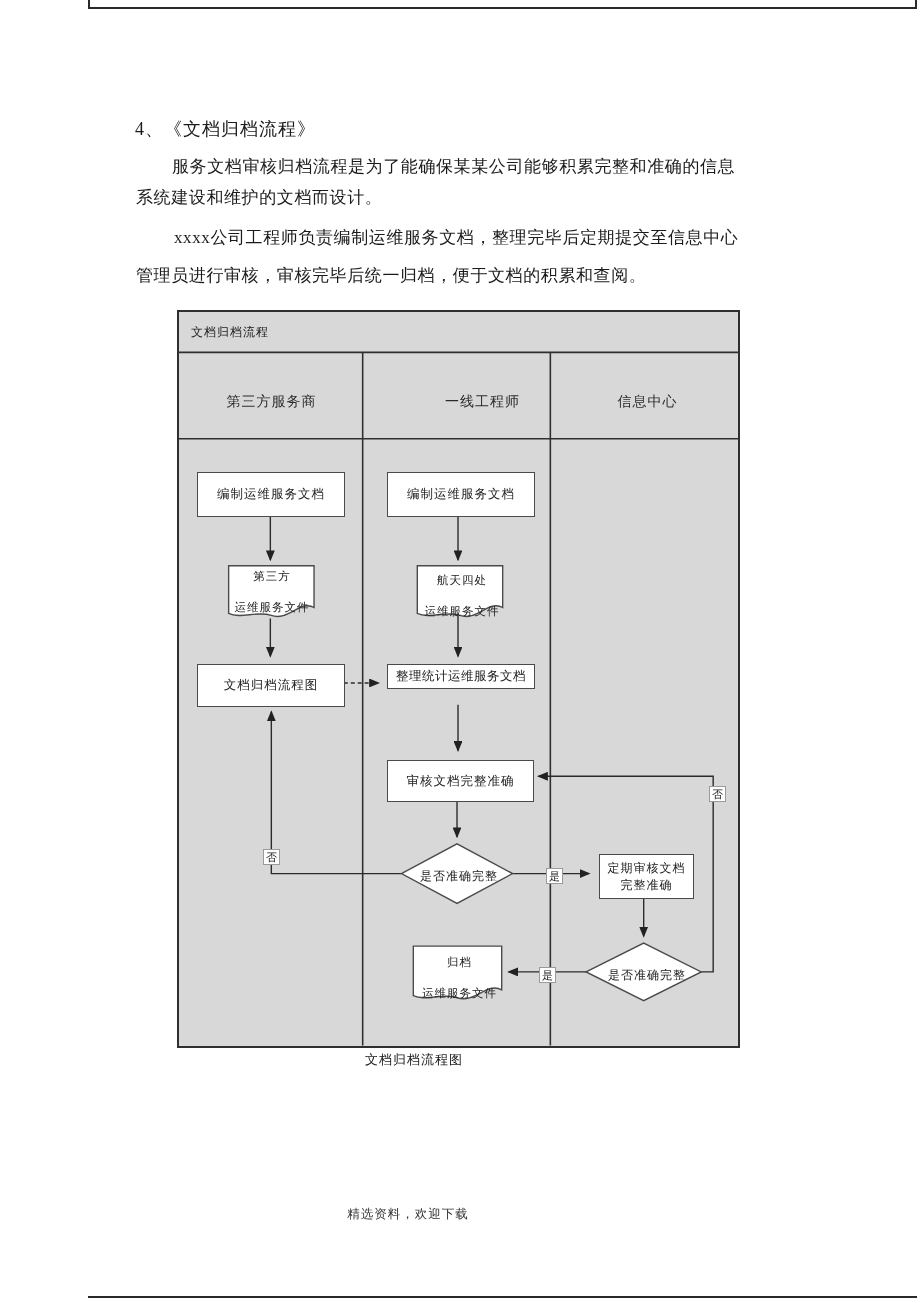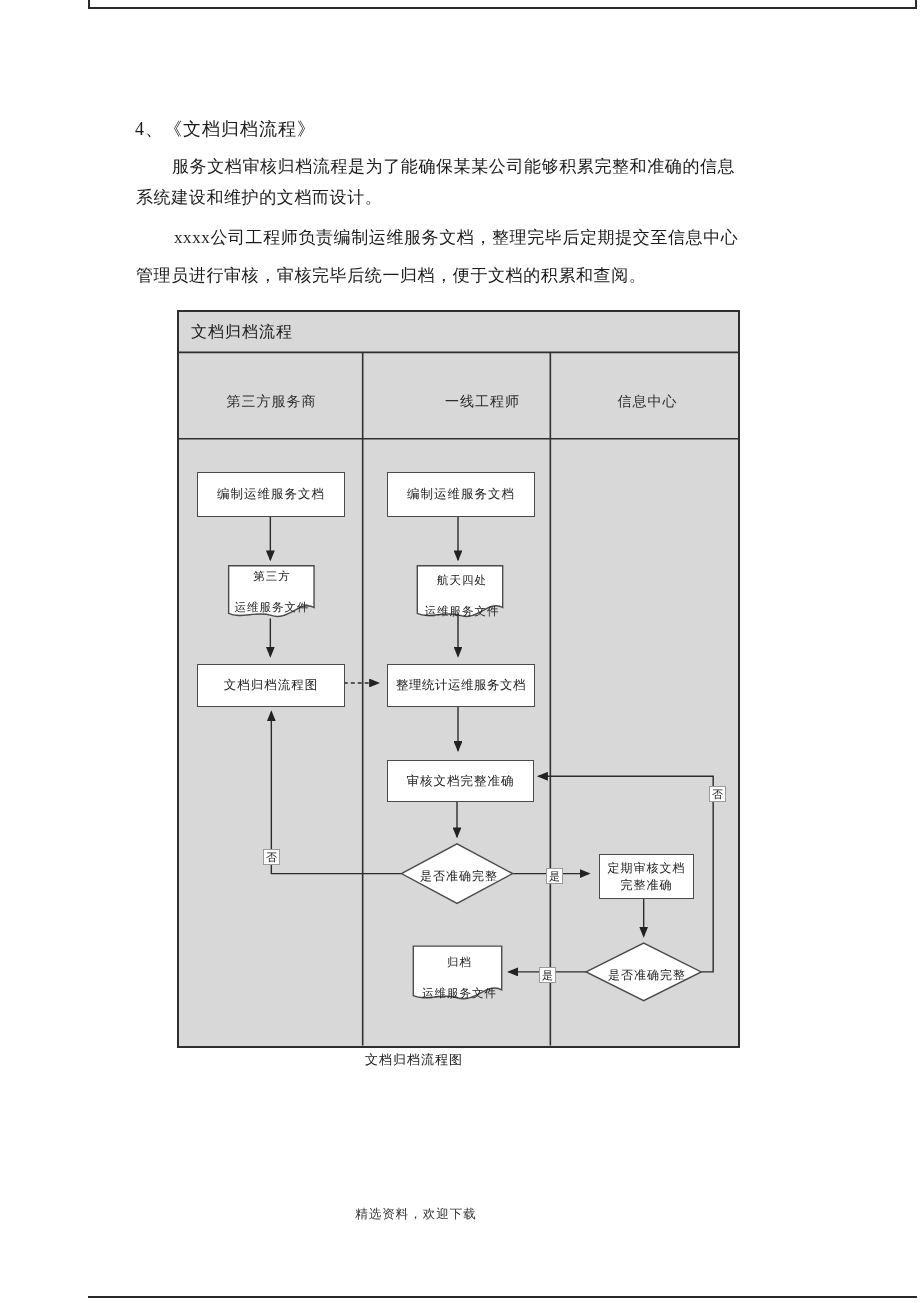--- a/index.html
+++ b/index.html
@@ -18,38 +18,38 @@
   .p1l2 { left:136px; top:186px; }
   .p2l1 { left:174px; top:226px; }
   .p2l2 { left:136px; top:264px; }
 
   
   .chart { position:absolute; left:177px; top:310px; width:563px; height:738px;
            background:#d8d8d8; border:2px solid #2f2f2f; }
   .chart .svg-layer { position:absolute; left:0; top:0; width:100%; height:100%; }
 
   .chart-title { position:absolute; left:12px; top:0; height:40px; line-height:40px;
-                 font-size:16px; letter-spacing:1px; }
+                 font-size:12px; letter-spacing:1px; }
   .lane-label { position:absolute; top:80px; height:20px; line-height:20px; text-align:center;
                 font-size:14px; letter-spacing:1px; color:#2b2b2b; }
   .lane1 { left:0;   width:185px; }
   .lane2 { left:185px; width:189px;margin-left:24px; }
   .lane3 { left:374px; width:189px; }
 
   .node { position:absolute; background:#ffffff; border:1.4px solid #4a4a4a;
           display:flex; align-items:center; justify-content:center; text-align:center;
           font-size:12.5px; letter-spacing:1px; color:#222; line-height:1.35; }
   .shape-text { position:absolute; display:flex; flex-direction:column; align-items:center;
                 justify-content:center; text-align:center; font-size:11.5px; letter-spacing:1px;
                 color:#222; line-height:1.45;gap:14px; }
   .branch-label { position:absolute; background:#ffffff; border:1px solid #9a9a9a;
                   font-size:11px; line-height:14px; padding:0 2px; color:#222; }
 
   .caption { position:absolute; left:365px; top:1051px; font-size:13px; letter-spacing:1px; }
-  .footer  { position:absolute; left:12px; top:1206px; width:808px; text-align:center;
+  .footer  { position:absolute; left:4px; top:1206px; width:808px; text-align:center;
              font-size:12.5px; letter-spacing:1px; color:#333; }
 </style>
 </head>
 <body>
 
 <div class="page">
 
   <div class="crop-line-top"></div>
   <div class="crop-stub-left"></div>
   <div class="crop-stub-right"></div>
@@ -117,21 +117,21 @@
     <div class="shape-text" style="left:50px;  top:258px; width:86px; height:44px;">
       <span>第三方</span>
       <span>运维服务文件</span>
     </div>
     <div class="shape-text" style="left:240px; top:262px; width:86px; height:44px;">
       <span>航天四处</span>
       <span>运维服务文件</span>
     </div>
 
     <div class="node" style="left:18px;  top:352px; width:148px; height:43px;">文档归档流程图</div>
-    <div class="node" style="left:208px; top:352px; width:148px; height:43px; letter-spacing:0.5px;">整理统计运维服务文档</div>
+    <div class="node" style="left:208px; top:352px; width:148px; height:25px; letter-spacing:0.5px;">整理统计运维服务文档</div>
     <div class="node" style="left:208px; top:448px; width:147px; height:42px;">审核文档完整准确</div>
 
     <div class="shape-text" style="left:224px; top:550px; width:112px; height:30px; font-size:12px;">是否准确完整</div>
 
     <div class="node" style="left:420px; top:542px; width:95px; height:45px; font-size:12px; flex-direction:column;">
       <span>定期审核文档</span>
       <span>完整准确</span>
     </div>
 
     <div class="shape-text" style="left:410px; top:649px; width:116px; height:30px; font-size:12px;">是否准确完整</div>

